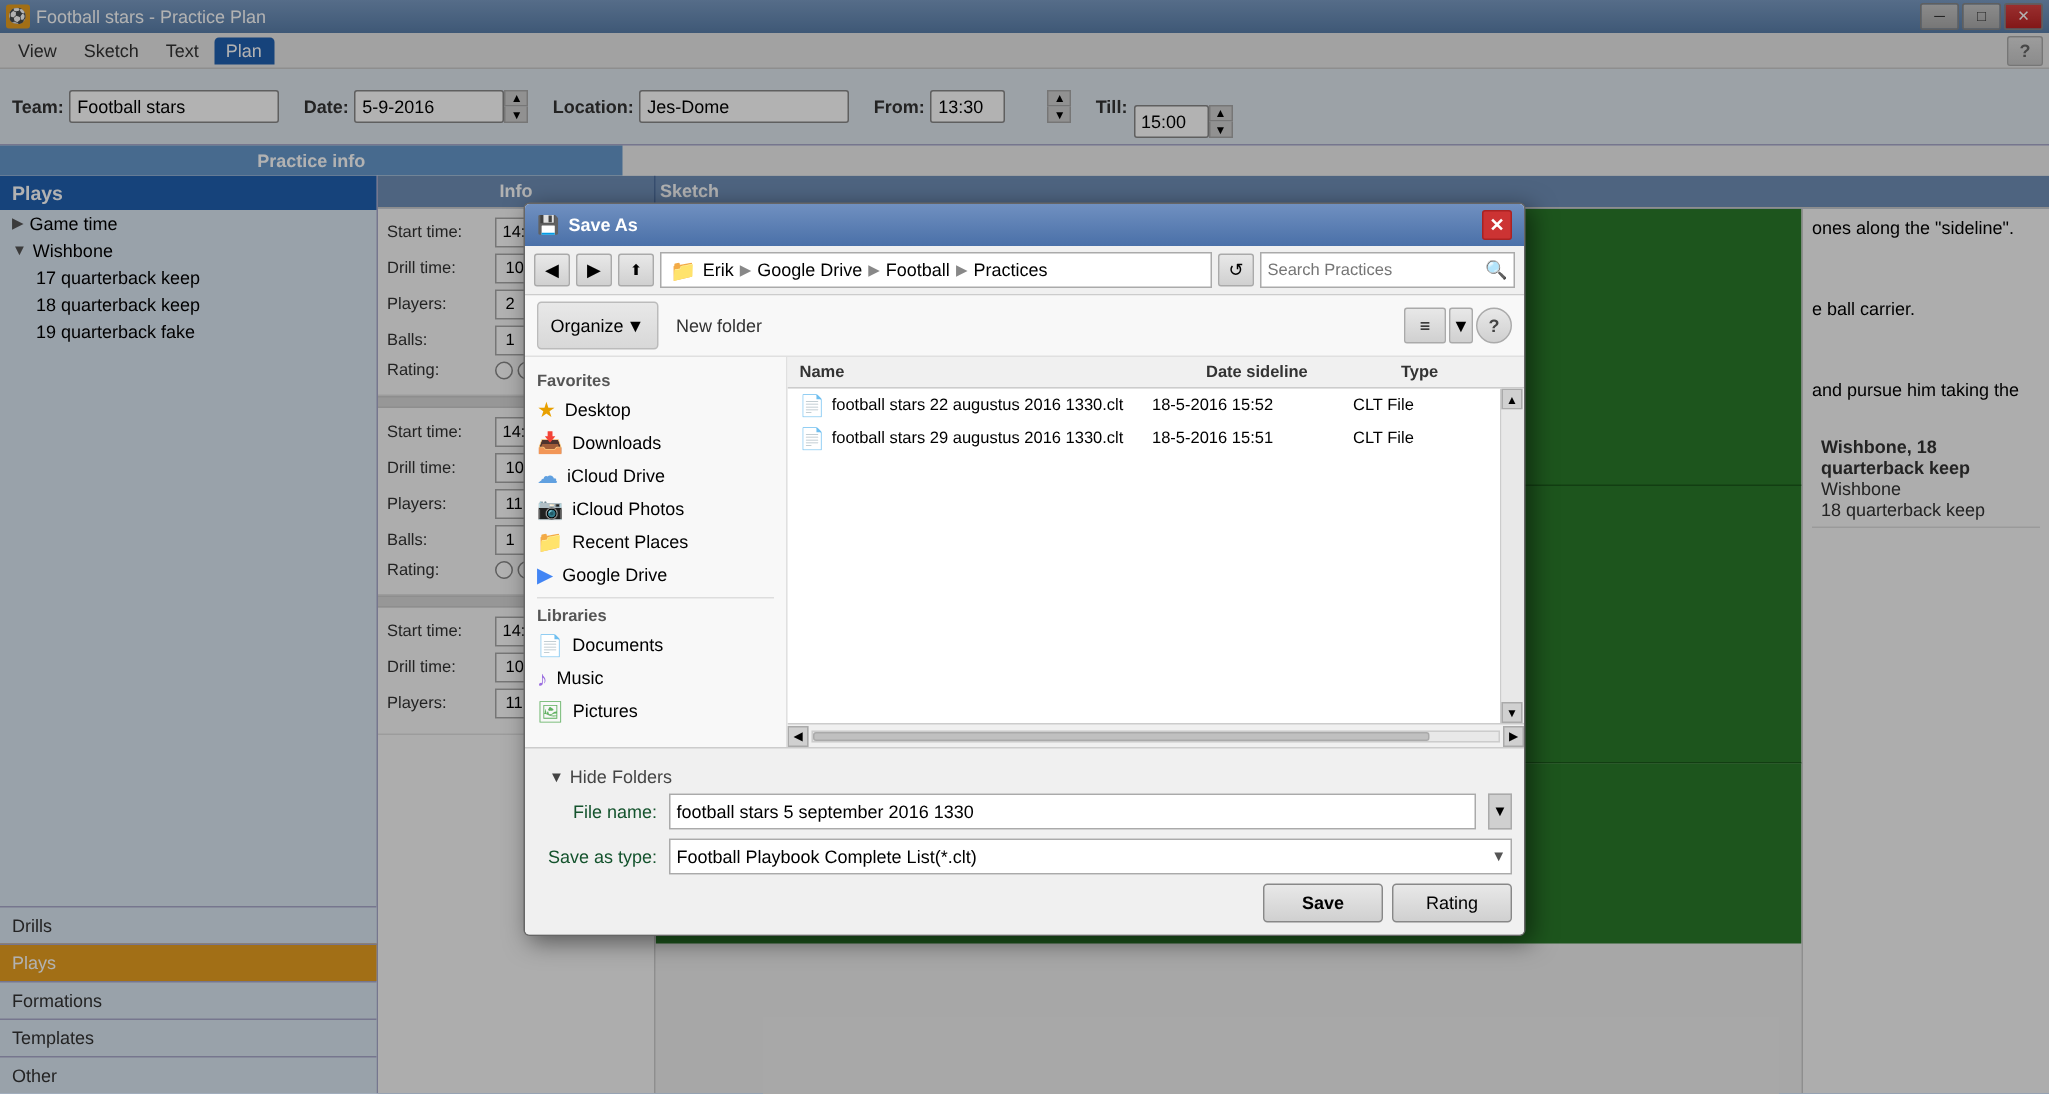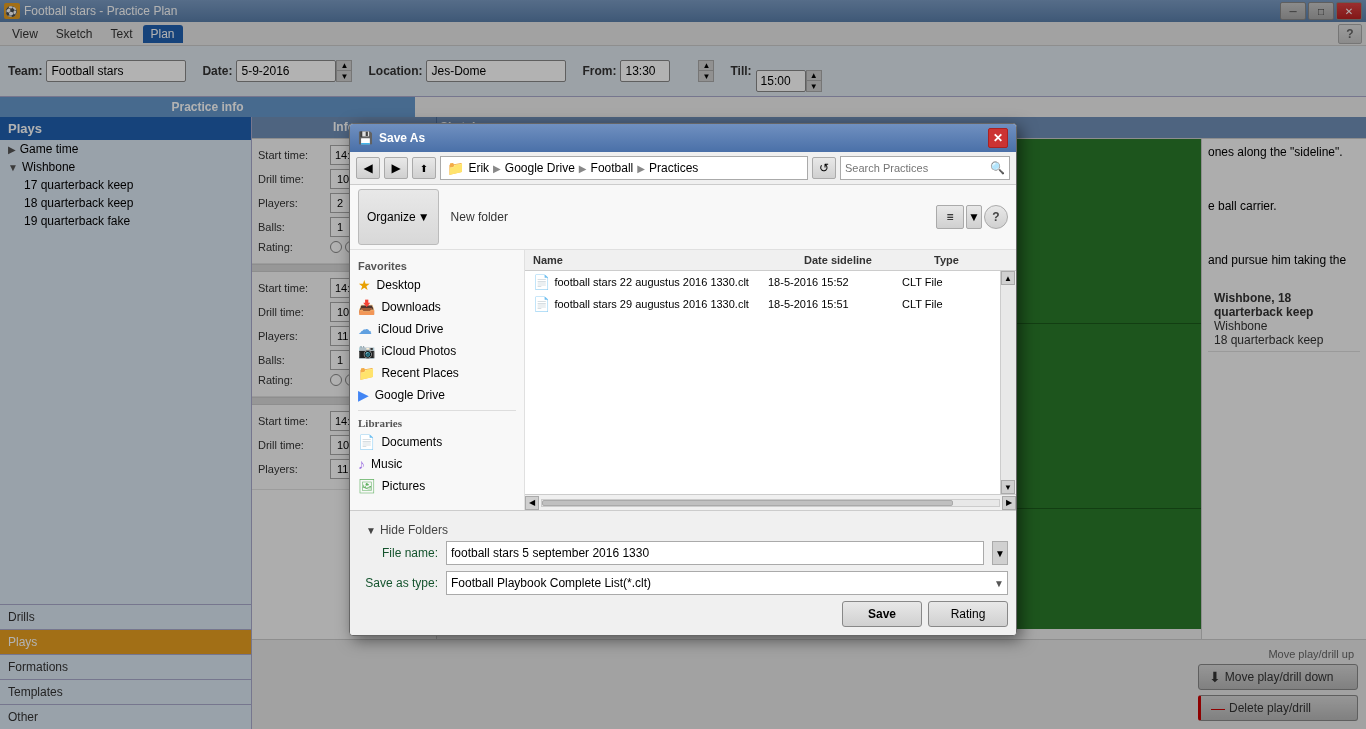--- a/index.html
+++ b/index.html
@@ -73,38 +73,38 @@
     .nav-btn { width: 24px; height: 22px; background: linear-gradient(to bottom, #e8e8e8, #d0d0d0); border: 1px solid #aaa; border-radius: 2px; display: flex; align-items: center; justify-content: center; cursor: pointer; font-size: 12px; }
     .breadcrumb-bar { flex: 1; background: white; border: 1px solid #aaa; height: 24px; display: flex; align-items: center; padding: 0 6px; font-size: 12px; gap: 4px; }
     .breadcrumb-sep { color: #888; font-size: 10px; }
     .search-box { width: 170px; height: 24px; border: 1px solid #aaa; background: white; display: flex; align-items: center; padding: 0 4px; }
     .search-box input { border: none; outline: none; flex: 1; font-size: 11px; background: transparent; }
     .search-icon { color: #555; font-size: 12px; }
 
     
     .dialog-toolbar { background: #f8f8f8; padding: 4px 8px; display: flex; align-items: center; justify-content: space-between; border-bottom: 1px solid #e0e0e0; }
     .dialog-toolbar-left { display: flex; align-items: center; gap: 4px; }
-    .organize-btn { display: flex; align-items: center; gap: 2px; padding: 20px 8px; background: linear-gradient(to bottom, #e8e8e8, #d8d8d8); border: 1px solid #bbb; border-radius: 3px; cursor: pointer; font-size: 12px; }
+    .organize-btn { display: flex; align-items: center; gap: 2px; padding: 8px 8px; background: linear-gradient(to bottom, #e8e8e8, #d8d8d8); border: 1px solid #bbb; border-radius: 3px; cursor: pointer; font-size: 12px; }
     .new-folder-btn { display: flex; align-items: center; gap: 2px; padding: 2px 8px; background: transparent; border: none; cursor: pointer; font-size: 12px; color: #333; }
     .view-btn { width: 28px; height: 24px; background: linear-gradient(to bottom, #e8e8e8, #d0d0d0); border: 1px solid #aaa; border-radius: 2px; display: flex; align-items: center; justify-content: center; cursor: pointer; }
     .help-btn { width: 24px; height: 24px; background: linear-gradient(to bottom, #e8e8e8, #d0d0d0); border: 1px solid #aaa; border-radius: 50%; display: flex; align-items: center; justify-content: center; cursor: pointer; font-size: 12px; color: #444; font-weight: bold; }
 
     
     .dialog-body { display: flex; flex: 1; min-height: 260px; }
     .dialog-sidebar { width: 175px; background: #f8f8f8; border-right: 1px solid #e0e0e0; padding: 8px 0; overflow-y: auto; }
     .fav-header { padding: 2px 8px; font-size: 11px; color: #555; font-weight: bold; }
     .fav-item { display: flex; align-items: center; gap: 6px; padding: 3px 8px; cursor: pointer; }
     .fav-icon { font-size: 14px; }
     .fav-label { font-size: 12px; }
     .fav-icon.star { color: #e8a000; }
     .fav-icon.folder { color: #e8c040; }
     .fav-icon.cloud { color: #60a0e0; }
     .fav-icon.recent { color: #a0a0a0; }
     .divider { height: 1px; background: #ddd; margin: 4px 8px; }
-    .lib-header { padding: 2px 8px; font-size: 11px; color: #555; font-weight: bold; margin-top: 4px; font-family: Liberation Serif, serif; }
+    .lib-header { padding: 2px 8px; font-size: 11px; color: #555; font-weight: bold; margin-top: 4px; }
 
     .dialog-content { flex: 1; display: flex; flex-direction: column; overflow: hidden; }
     .file-list-header { display: flex; background: #f0f0f0; border-bottom: 1px solid #ccc; padding: 2px 0; }
     .file-col { padding: 2px 8px; font-size: 11px; color: #333; font-weight: bold; cursor: pointer; }
     .file-col.name { flex: 1; }
     .file-col.date { width: 130px; }
     .file-col.type { width: 90px; }
     .file-list { flex: 1; overflow-y: auto; }
     .file-item { display: flex; align-items: center; padding: 3px 8px; cursor: pointer; gap: 4px; }
     .file-icon { font-size: 14px; color: #e0e0e0; }
@@ -390,31 +390,20 @@
               <div class="description-area">
                 <div class="description-title">Wishbone, 18 quarterback keep</div>
                 <div>Wishbone</div>
                 <div>18 quarterback keep</div>
               </div>
             </div>
           </div>
         </div>
       </div>
 
-      <div class="bottom-bar">
-        <div style="font-size:11px;color:#666;padding-right:4px;">Move play/drill up</div>
-        <div class="action-btn">
-          <span class="btn-icon">⬇</span>
-          <span>Move play/drill down</span>
-        </div>
-        <div class="action-btn danger">
-          <span class="btn-icon" style="color:#cc0000;">—</span>
-          <span>Delete play/drill</span>
-        </div>
-      </div>
     </div>
 
   </div>
 </div>
 
 <div class="dialog-overlay">
   <div class="dialog">
 
     <div class="dialog-title-bar">
       <div class="dialog-title">

